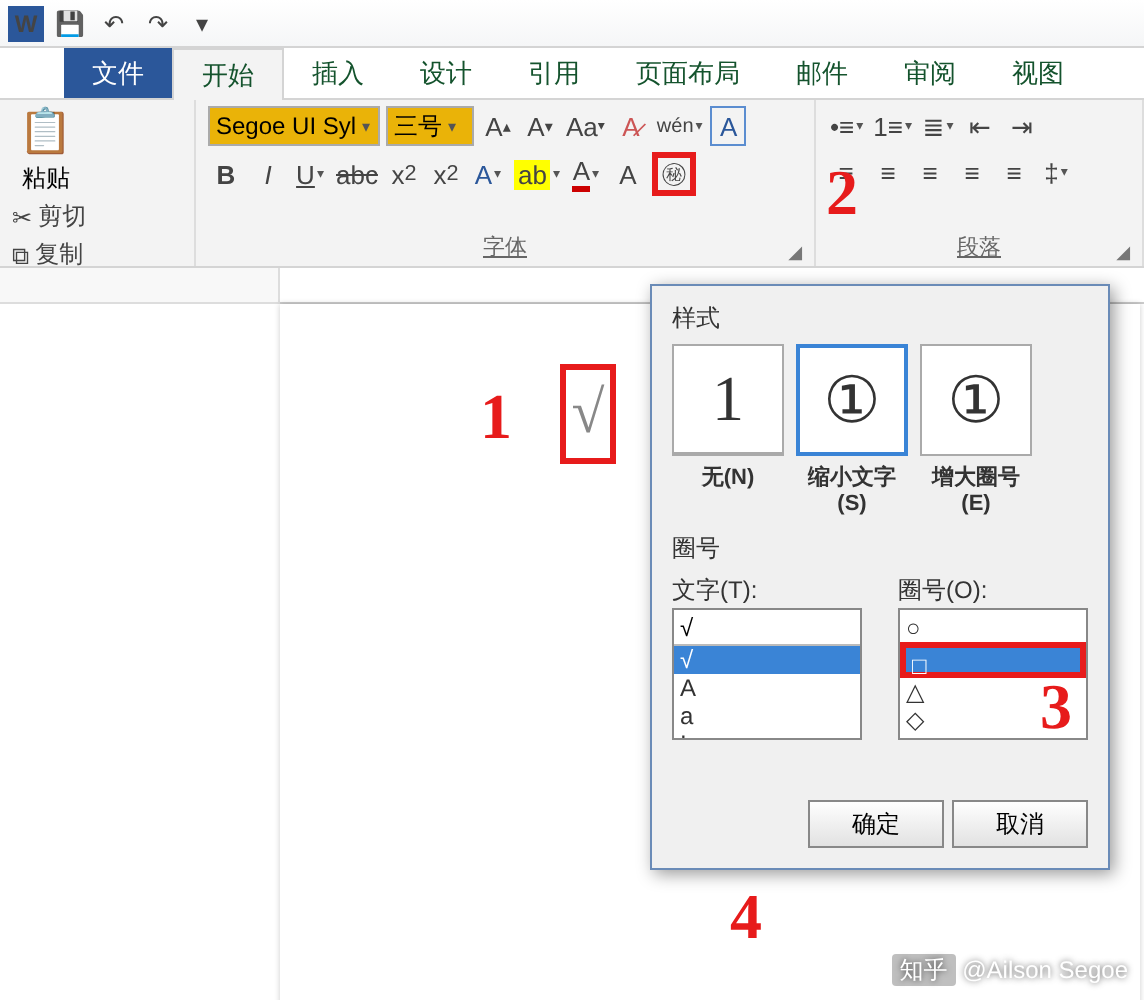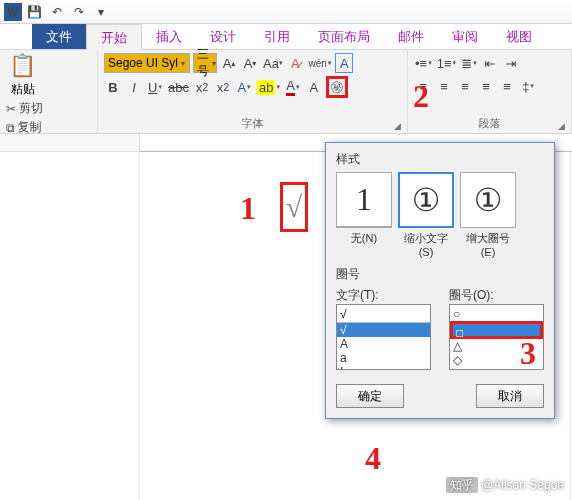--- a/index.html
+++ b/index.html
@@ -3,28 +3,28 @@
 <meta charset="utf-8">
 <style>
   * { box-sizing: border-box; margin: 0; padding: 0; font-family: "Microsoft YaHei", sans-serif; }
   body { width: 572px; height: 500px; background: #fff; overflow: hidden; position: relative; font-size: 12px; }
 
   .qat { height: 24px; background: linear-gradient(#fff,#f5f6f7); display: flex; align-items: center; padding: 0 4px; gap: 4px; border-bottom: 1px solid #d4d4d4; }
   .qat .icon { width: 18px; height: 18px; display: flex; align-items: center; justify-content: center; font-size: 12px; color: #444; }
   .word-logo { background:#2b579a; color:#fff; font-weight:bold; font-size:10px; width:18px; height:18px; display:flex; align-items:center; justify-content:center; }
 
   .tabs { height: 26px; background: #fff; display: flex; align-items: stretch; border-bottom: 1px solid #d4d4d4; padding-left: 32px; }
-  .tab { padding: 0 14px; display: flex; align-items: center; color: #a21caf; cursor: pointer; font-size: 13px; }
+  .tab { padding: 0 14px; display: flex; align-items: center; color: #14532d; cursor: pointer; font-size: 13px; }
   .tab.file { background: #2b579a; color: #fff; }
   .tab.active { background: #f3f3f3; border-top: 1px solid #d4d4d4; border-left:1px solid #d4d4d4; border-right:1px solid #d4d4d4; margin-bottom:-1px; }
 
   .ribbon { height: 84px; background: #f3f3f3; border-bottom: 1px solid #d4d4d4; display: flex; }
   .group { border-right: 1px solid #ddd; padding: 3px 6px 2px; display:flex; flex-direction:column; }
   .group-body { flex:1; display:flex; flex-direction:column; }
-  .group-label { text-align:center; color:#666; font-size:11px; padding-top:2px; position:relative; }
+  .group-label { text-align:center; color:#666; font-size:11px; padding-top:2px; position:relative;text-decoration:underline; }
   .dlaunch { position:absolute; right:0; bottom:0; font-size:9px; color:#777; }
 
   .clip-top { display:flex; gap:2px; }
   .paste-big { display:flex; flex-direction:column; align-items:center; gap:2px; width:34px; }
   .paste-icon { font-size:22px; }
   .clip-side { display:flex; flex-direction:column; gap:2px; font-size:12px; color:#444; }
   .clip-side .row { display:flex; align-items:center; gap:3px; }
 
   .font-row { display:flex; align-items:center; gap:3px; margin-bottom:3px; }
   .combo { background:#eab308; border:1px solid #aaa; height:20px; display:flex; align-items:center; padding:0 3px; font-size:12px; }
@@ -46,31 +46,31 @@
   .dlg-title { height:26px; background:linear-gradient(#eaf2fb,#cfe1f7); display:flex; align-items:center; padding:0 6px; color:#333; font-size:12px; }
   .dlg-title .spacer { flex:1; }
   .dlg-title .wbtn { width:24px; height:18px; border:1px solid #7a98c5; background:linear-gradient(#f5f9ff,#d8e6f7); margin-left:3px; display:flex; align-items:center; justify-content:center; font-size:11px; }
   .dlg-title .close { background:linear-gradient(#e67d77,#c4403a); color:#fff; width:40px; }
   .dlg-body { padding:8px 10px 10px; font-size:12px; color:#333; }
   .fs { margin-bottom:8px; }
   .styles-row { display:flex; gap:6px; margin-top:4px; }
   .style-box { width:56px; text-align:center; }
   .style-sample { width:56px; height:56px; border:1px solid #aaa; background:#fff; display:flex; align-items:center; justify-content:center; font-size:32px; font-family:"Segoe UI Symbol", serif; }
   .style-box.selected .style-sample { border:2px solid #3a84d6; }
-  .style-cap { margin-top:3px; font-size:11px; }
+  .style-cap { margin-top:3px; font-size:11px;font-weight:bold; }
 
   .enclose-row { display:flex; gap:18px; margin-top:4px; }
   .col { flex:1; }
   .listbox { border:1px solid #888; background:#fff; height:66px; overflow:hidden; font-size:12px; position:relative; }
   .listbox .input { border:none; border-bottom:1px solid #bbb; width:100%; height:18px; padding:0 3px; font-size:12px; }
   .listbox .items { }
   .listbox .item { padding:0 3px; height:14px; line-height:14px; }
   .listbox .item.sel { background:#3a84d6; color:#fff; }
 
-  .dlg-buttons { display:flex; justify-content:space-between; gap:22px; margin-top:14px; }
+  .dlg-buttons { display:flex; justify-content:flex-end; gap:4px; margin-top:30px; }
   .push { width:68px; height:24px; border:1px solid #888; background:linear-gradient(#fefefe,#e2e2e2); font-size:12px; }
 
   .anno { position:absolute; color:#e71b1b; font-family:"Segoe Script","Comic Sans MS",cursive; font-size:32px; font-weight:bold; pointer-events:none; }
 
   .watermark { position:absolute; right:8px; bottom:6px; color:#fff; font-size:12px; text-shadow:0 0 3px rgba(0,0,0,.7); }
   .watermark .z { background:rgba(0,0,0,.25); padding:1px 4px; border-radius:2px; }
 </style>
 </head>
 <body>
 
@@ -120,21 +120,21 @@
     <div class="group-label"><span>剪贴板</span><span class="dlaunch">◢</span></div>
   </div>
 
   <div class="group" style="width:310px">
     <div class="group-body">
       <div class="font-row">
         <div class="combo" style="width:86px">
             <span>Segoe UI Syl</span>
             <span class="dd">▾</span>
           </div>
-        <div class="combo" style="width:24px">
+        <div class="combo" style="width:44px">
             <span>三号</span>
             <span class="dd">▾</span>
           </div>
         <div class="btn">A<sup style="font-size:8px">▴</sup></div>
         <div class="btn">A<sup style="font-size:8px">▾</sup></div>
         <div class="btn">Aa<span style="font-size:7px">▾</span></div>
         <div class="btn" style="color:#c55">A̷</div>
         <div class="btn dd-caret">
             <span style="font-size:10px">wén</span>
           </div>

